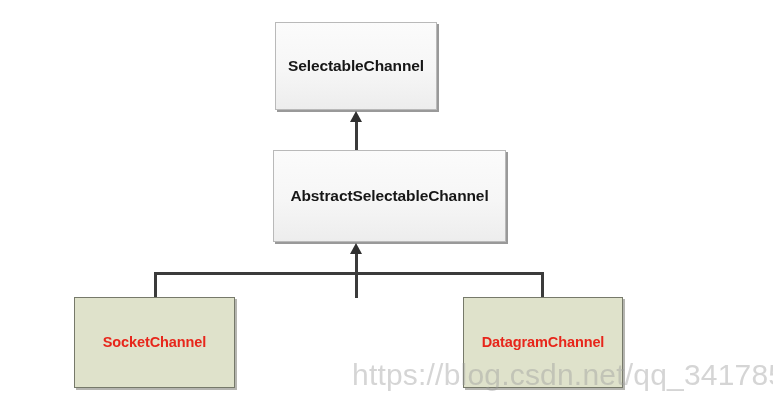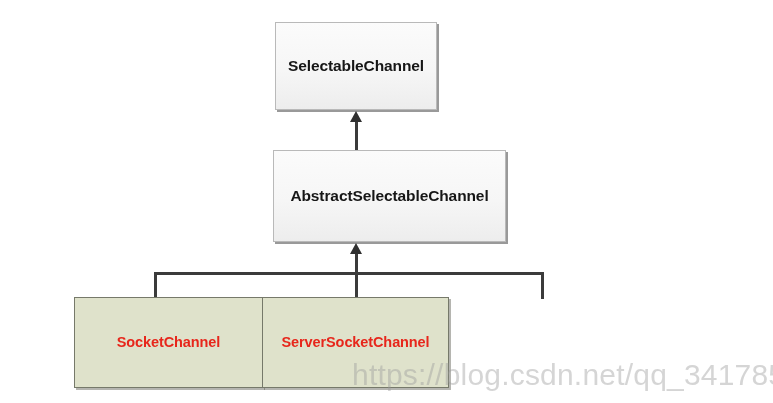--- a/index.html
+++ b/index.html
@@ -111,24 +111,24 @@
 
   <div class="conn v" style="left:355px; top:254px; height:44px;"></div>
   <div class="arrowhead" style="left:350px; top:243px;"></div>
 
   <div class="conn h" style="left:154px; top:272px; width:390px;"></div>
 
   <div class="conn v" style="left:154px; top:272px; height:27px;"></div>
 
   <div class="conn v" style="left:541px; top:272px; height:27px;"></div>
 
-  <div class="node green" style="left:74px; top:297px; width:189px; height:91px;">
+  <div class="node green" style="left:74px; top:297px; width:161px; height:91px;">
     <span class="node-label">SocketChannel</span>
   </div>
 
-  <div class="node green" style="left:262px; top:297px; width:187px; height:91px;">
-    <span class="node-label">ServerSocketChannel</span>
+
+  <div class="node green" style="left:463px; top:297px; width:160px; height:91px;">
+    <span class="node-label">DatagramChannel</span>
   </div>
-
 
   <div id="watermark">https://blog.csdn.net/qq_34178598</div>
 
 </div>
 
 </body></html>

